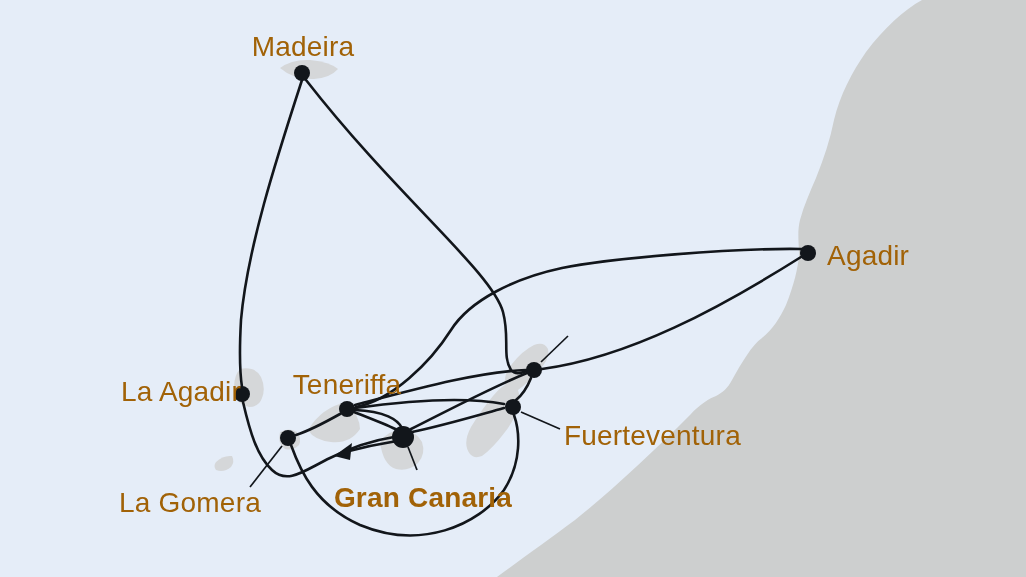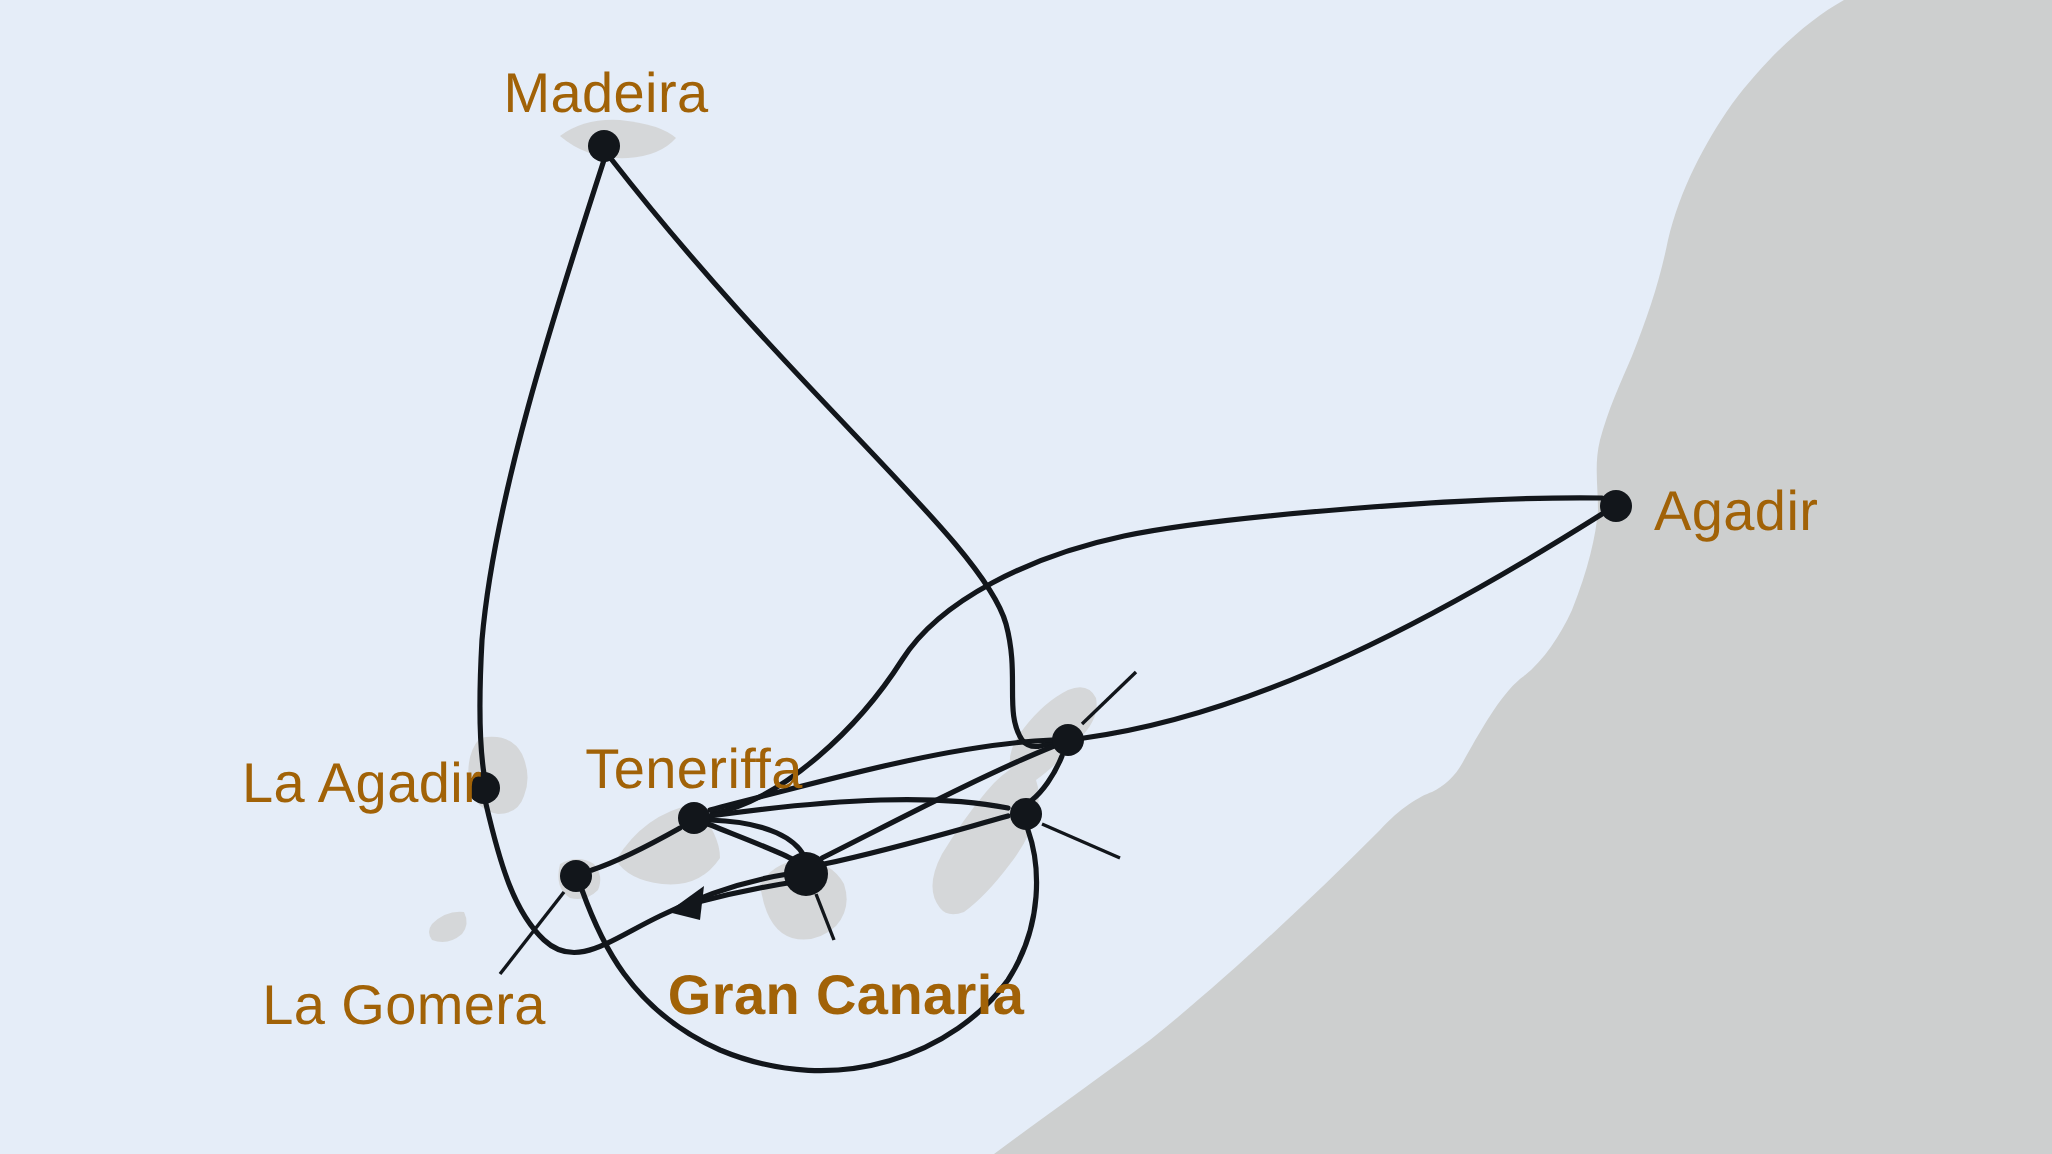--- a/index.html
+++ b/index.html
@@ -96,18 +96,19 @@
 
   <div class="port-label" style="left:303px;top:47px;">Madeira</div>
 
   <div class="port-label left-anchored" style="left:827px;top:256px;">Agadir</div>
 
 
   <div class="port-label" style="left:181px;top:392px;">La Agadir</div>
 
   <div class="port-label" style="left:347px;top:385px;">Teneriffa</div>
 
+  <div class="port-label left-anchored" style="left:564px;top:436px;">Fuerteventura</div>
 
-  <div class="port-label" style="left:190px;top:503px;margin-left:12px;">La Gomera</div>
+  <div class="port-label" style="left:190px;top:503px;">La Gomera</div>
 
   <div class="port-label bold" style="left:423px;top:486px;">Gran Canaria</div>
 
 </div>
 
 </body></html>

